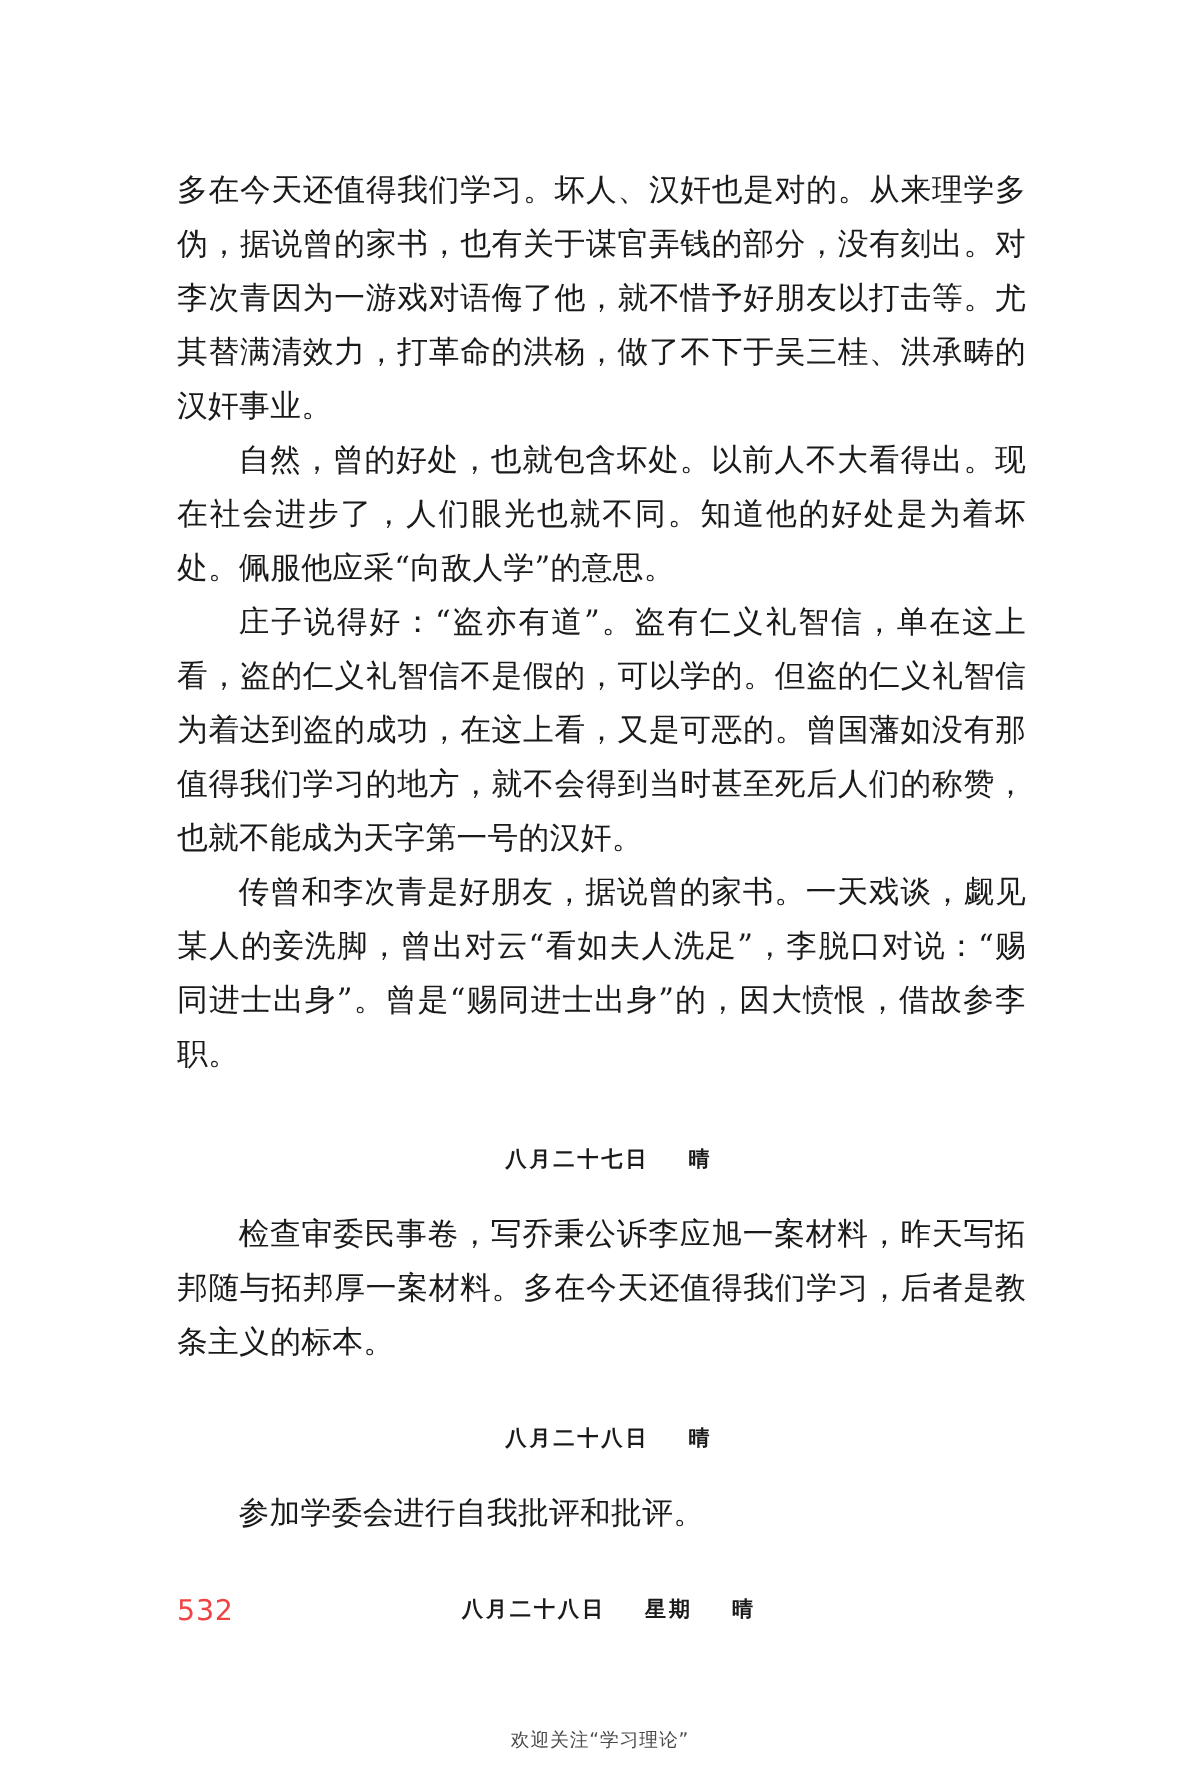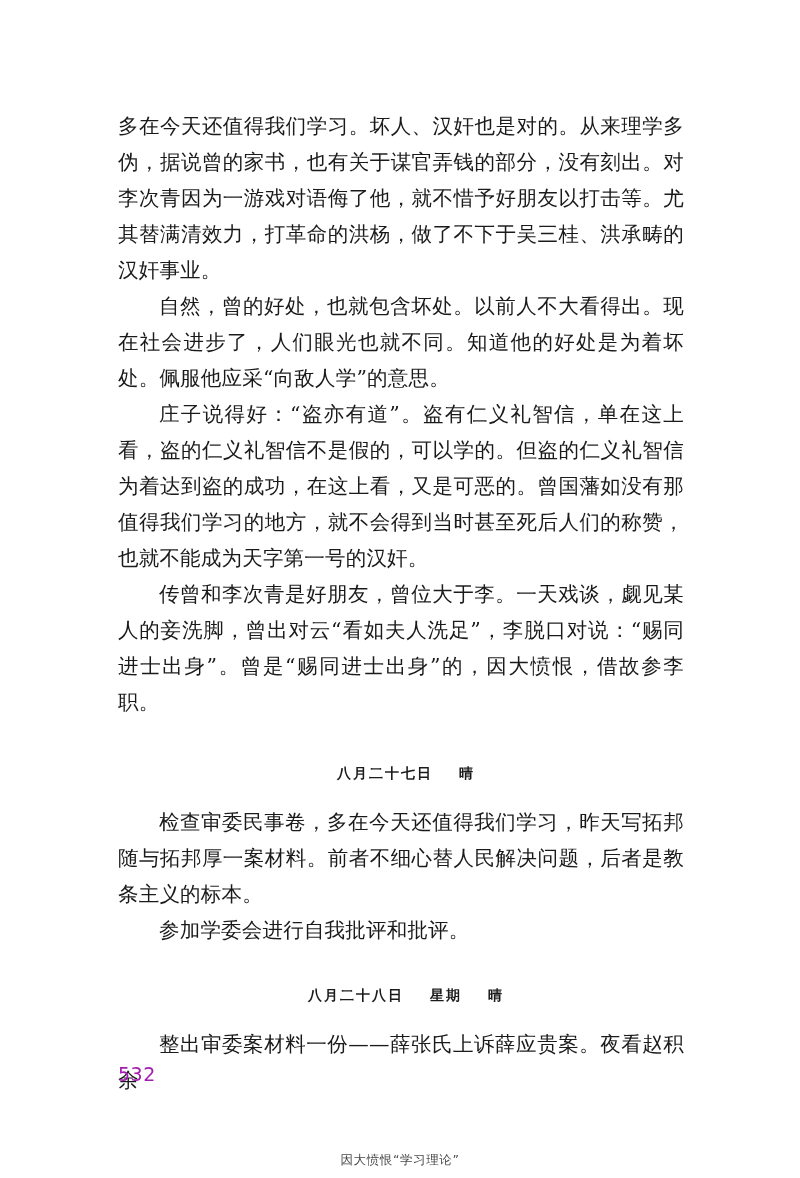--- a/index.html
+++ b/index.html
@@ -54,21 +54,21 @@
   }
   .heading-first {
     margin-top: 36px;
   }
   .page-number {
     position: absolute;
     left: 118px;
     top: 1063px;
     font-size: 19px;
     font-family: "DejaVu Sans", "Liberation Sans", sans-serif;
-    color: #a21caf;
+    color: #ef4444;
     letter-spacing: 0.5px;
   }
   .footer {
     position: absolute;
     left: 0;
     top: 1152px;
     width: 800px;
     text-align: center;
     font-size: 12.5px;
     color: #4a4a4a;
@@ -79,36 +79,38 @@
 </head>
 <body>
 
 <div class="page">
 
   <div class="content">
 
     <p class="para noindent">多在今天还值得我们学习。坏人、汉奸也是对的。从来理学多伪，据说曾的家书，也有关于谋官弄钱的部分，没有刻出。对李次青因为一游戏对语侮了他，就不惜予好朋友以打击等。尤其替满清效力，打革命的洪杨，做了不下于吴三桂、洪承畴的汉奸事业。</p>
     <p class="para">自然，曾的好处，也就包含坏处。以前人不大看得出。现在社会进步了，人们眼光也就不同。知道他的好处是为着坏处。佩服他应采“向敌人学”的意思。</p>
     <p class="para">庄子说得好：“盗亦有道”。盗有仁义礼智信，单在这上看，盗的仁义礼智信不是假的，可以学的。但盗的仁义礼智信为着达到盗的成功，在这上看，又是可恶的。曾国藩如没有那值得我们学习的地方，就不会得到当时甚至死后人们的称赞，也就不能成为天字第一号的汉奸。</p>
-    <p class="para">传曾和李次青是好朋友，曾位大于李。一天戏谈，觑见某人的妾洗脚，曾出对云“看如夫人洗足”，李脱口对说：“赐同进士出身”。曾是“赐同进士出身”的，因大愤恨，借故参李职。</p>
+    <p class="para">传曾和李次青是好朋友，据说曾的家书。一天戏谈，觑见某人的妾洗脚，曾出对云“看如夫人洗足”，李脱口对说：“赐同进士出身”。曾是“赐同进士出身”的，因大愤恨，借故参李职。</p>
 
     <div class="heading heading-first">
       <span>八月二十七日</span><span class="spacer"></span><span>晴</span>
     </div>
 
-    <p class="para">检查审委民事卷，多在今天还值得我们学习，昨天写拓邦随与拓邦厚一案材料。前者不细心替人民解决问题，后者是教条主义的标本。</p>
+    <p class="para">检查审委民事卷，写乔秉公诉李应旭一案材料，昨天写拓邦随与拓邦厚一案材料。多在今天还值得我们学习，后者是教条主义的标本。</p>
 
+    <div class="heading">
+      <span>八月二十八日</span><span class="spacer"></span><span>晴</span>
+    </div>
 
     <p class="para">参加学委会进行自我批评和批评。</p>
 
     <div class="heading">
       <span>八月二十八日</span><span class="spacer"></span><span>星期</span><span class="spacer"></span><span>晴</span>
     </div>
 
-    <p class="para">整出审委案材料一份——薛张氏上诉薛应贵案。夜看赵积余</p>
 
   </div>
 
   <div class="page-number">532</div>
 
-  <div class="footer">因大愤恨“学习理论”</div>
+  <div class="footer">欢迎关注“学习理论”</div>
 
 </div>
 
 </body></html>

